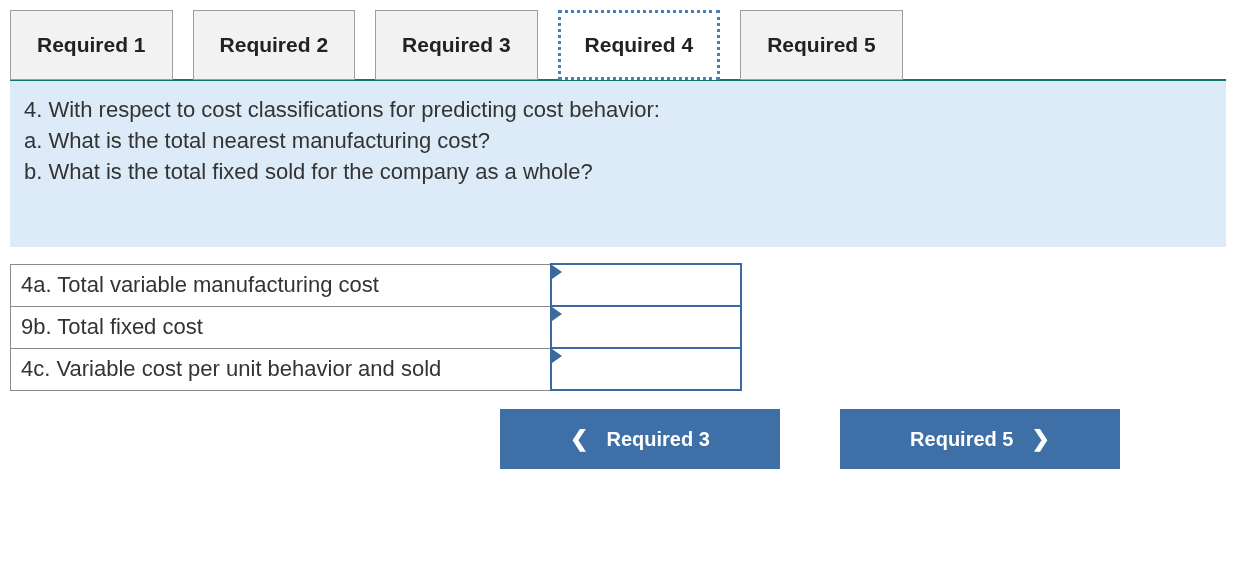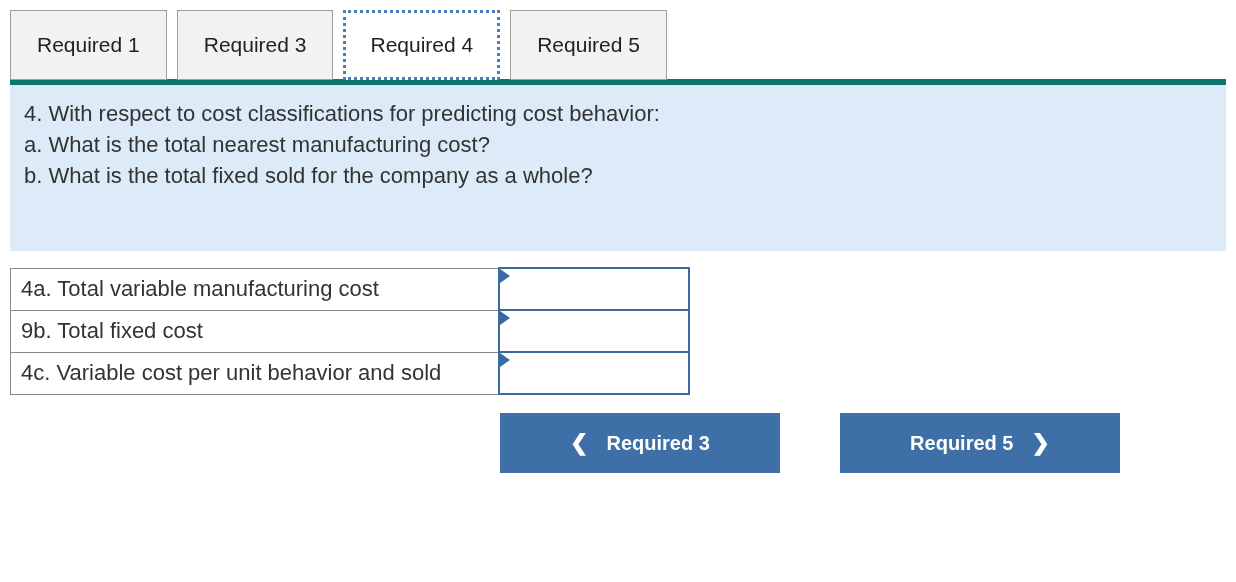--- a/index.html
+++ b/index.html
@@ -7,57 +7,58 @@
     margin: 0;
     padding: 10px;
     font-family: Verdana, Arial, sans-serif;
     font-size: 20px;
     color: #222;
     background: #fff;
     width: 1236px;
   }
   .tabs {
     display: flex;
-    gap: 10px;
+    gap: 20px;
     margin: 0 0 -1px 0;
+    font-weight: bold;
   }
   .tab {
     border: 1px solid #9e9e9e;
     background: #f2f2f2;
     padding: 22px 26px;
     font-size: 21px;
     color: #222;
     cursor: pointer;
     white-space: nowrap;
   }
   .tab.active {
     background: #fff;
     border: 3px dotted #4a7ebb;
     padding: 20px 24px;
   }
   .question-panel {
-    border-top: 6px solid #0f766e;
+    border-top: 2px solid #0f766e;
     background: #dcebf7;
     padding: 14px 14px 60px 14px;
     font-size: 22px;
     line-height: 1.4;
     color: #333;
   }
   .question-panel .red { color: #c2271f; }
   .answer-table {
     margin-top: 16px;
     border-collapse: collapse;
     border: 1px solid #8a8a8a;
   }
   .answer-table td {
     border: 1px solid #8a8a8a;
     vertical-align: middle;
   }
   .label-cell {
-    width: 488px;
+    width: 540px;
     padding: 6px 10px;
     font-size: 22px;
     color: #333;
   }
   .input-cell {
     border: 2px solid #3b6aa0 !important;
     padding: 0;
     width: 190px;
     height: 42px;
     position: relative;
@@ -104,20 +105,21 @@
   .nav-btn .chev {
     font-size: 22px;
     font-weight: bold;
   }
 </style>
 </head>
 <body>
 
 <div class="tabs">
   <div class="tab">Required 1</div>
+  <div class="tab">Required 2</div>
   <div class="tab">Required 3</div>
   <div class="tab active">Required 4</div>
   <div class="tab">Required 5</div>
 </div>
 
 <div class="question-panel">
   <div>4. With respect to cost classifications for predicting cost behavior:</div>
   <div>a. What is the total nearest manufacturing cost?</div>
   <div>b. What is the total fixed sold for the company as a whole?</div>
 </div>

